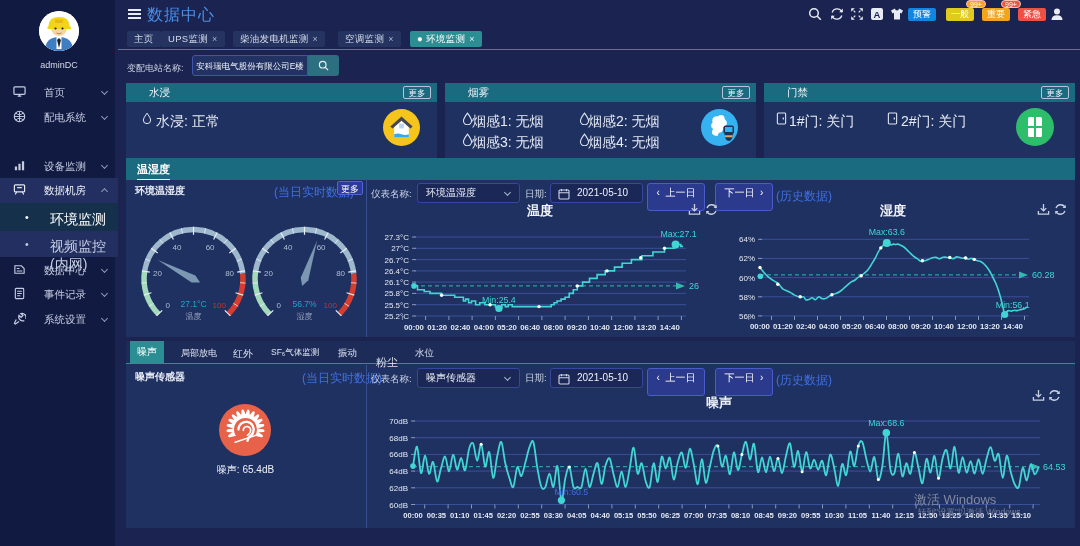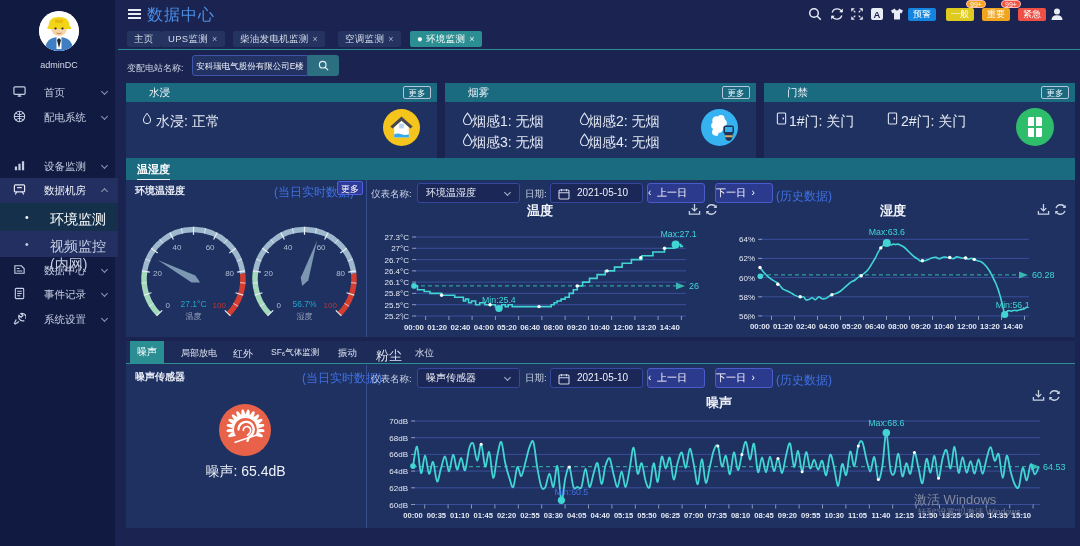--- a/index.html
+++ b/index.html
@@ -63,22 +63,22 @@
 .shd b { position:absolute; left:11px; top:4px; font-size:11px; color:#fff; font-weight:bold;
   padding-bottom:2px; border-bottom:1.5px solid #e8eef5; }
 .divline { position:absolute; left:239.5px; width:1px; background:#3a4f8e; }
 .ptitle { position:absolute; left:9px; color:#e8ecf6; font-size:10px; font-weight:bold; }
 .blue { color:#3f6fe0; font-size:12px; position:absolute; }
 .more2 { position:absolute; width:26px; height:14px; line-height:14px; text-align:center;
   color:#fff; font-size:9px; background:#2d3a9a; border:1px solid #5063d8; border-radius:2px; }
 .clb { position:absolute; color:#ccd3e6; font-size:9.5px; }
 .cbox { position:absolute; height:20px; background:#1b2757; border:1px solid #3647a0;
   border-radius:3px; color:#eef1f8; font-size:10px; line-height:18px; white-space:nowrap; }
-.nbtn { position:absolute; width:58px; height:20px; background:#2c3a8e; border:1px solid #4a5cc8;
-  border-radius:3px; color:#fff; font-size:10px; line-height:18px; }
+.nbtn { position:absolute; width:58px; height:28px; background:#2c3a8e; border:1px solid #4a5cc8;
+  border-radius:3px; color:#fff; font-size:10px; text-align:center; line-height:18px; }
 .ctitle { position:absolute; color:#f0f3fa; font-size:13px; font-weight:bold; }
 svg text { font-family:"Liberation Sans",sans-serif; }
 #wm1 { position:absolute; left:914px; top:491px; color:#8d93a8; font-size:13px; opacity:.9; }
 #wm2 { position:absolute; left:918px; top:507px; color:#8d93a8; font-size:8.5px; opacity:.8; }
 </style>
 </head>
 <body>
 <div id="app">
 
   <div id="side">
@@ -534,36 +534,36 @@
       <text x="1012.7" y="307.5" text-anchor="middle" font-size="8.8" fill="#41d6d4">Min:56.1</text>
     </svg>
 
   <div class="sect" style="top:341px;height:187px">
     <div style="position:absolute;left:0;top:0;right:0;height:22.5px;background:#1d2b58;border-bottom:1.5px solid #2a8e92">
       <div style="position:absolute;left:4px;top:0;width:34px;height:22.5px;background:#2a8e92;color:#fff;font-size:10px;text-align:center;line-height:22px">噪声</div>
       <span style="position:absolute;left:55px;top:6px;color:#dfe4f0;font-size:9px">局部放电</span>
       <span style="position:absolute;left:107px;top:6px;color:#dfe4f0;font-size:10px">红外</span>
       <span style="position:absolute;left:145px;top:6px;color:#dfe4f0;font-size:8.5px">SF₆气体监测</span>
       <span style="position:absolute;left:212px;top:6px;color:#dfe4f0;font-size:9.5px">振动</span>
-      <span style="position:absolute;left:250px;top:6px;color:#dfe4f0;font-size:13px">粉尘</span>
+      <span style="position:absolute;left:250px;top:14px;color:#dfe4f0;font-size:11px">粉尘</span>
       <span style="position:absolute;left:289px;top:6px;color:#dfe4f0;font-size:9.5px">水位</span>
     </div>
     <div class="divline" style="top:24px;height:163px"></div>
     <div class="ptitle" style="top:29px">噪声传感器</div>
     <span class="blue" style="left:176px;top:29px">(当日实时数据)</span>
     <div class="bigic" style="left:93px;top:63px;width:52px;height:52px;background:#e8624a">
       <svg width="52" height="52" viewBox="0 0 52 52">
           <path d="M17.0 30.4 L10.4 32.0 L15.8 28.0 M15.6 27.3 L8.8 26.8 L15.3 24.6 M15.3 23.8 L9.0 21.3 L15.8 21.2 M16.0 20.5 L10.8 16.1 L17.3 18.1 M17.8 17.5 L14.1 11.7 L19.7 15.6 M20.3 15.2 L18.5 8.6 L22.8 13.9 M23.4 13.7 L23.8 6.9 L26.1 13.3 M26.9 13.3 L29.2 6.9 L29.6 13.7 M30.2 13.9 L34.5 8.6 L32.7 15.2 M33.3 15.6 L38.9 11.7 L35.2 17.5 M35.7 18.1 L42.2 16.1 L37.0 20.5 M37.2 21.2 L44.0 21.3 L37.7 23.8 M37.7 24.6 L44.2 26.8 L37.4 27.3 M37.2 28.0 L42.6 32.0 L36.0 30.4 " fill="none" stroke="#fff" stroke-width="2.6" stroke-linejoin="round"></path>
           <path d="M16.3 29.2 A11.2 11.2 0 1 1 36.7 29.2" fill="none" stroke="#fff" stroke-width="2.6"></path>
           <circle cx="26.5" cy="25.5" r="11.5" fill="#e8624a"></circle>
           <path d="M19.5 25.5 a7.6 7.6 0 1 1 14.8 2.4 q-.9 3.4 -4.6 5.6 l-1.2 3.4" fill="none" stroke="#fff" stroke-width="2.3" stroke-linecap="round"></path>
           <path d="M24.3 26.3 a3.7 3.7 0 1 1 7.2 1.1 q-.5 2.2 -3 3.8" fill="none" stroke="#fff" stroke-width="1.7" stroke-linecap="round"></path>
           <path d="M15.5 38.5 L39 30.5" stroke="#fff" stroke-width="1.5"></path>
     </svg></div>
-    <div style="position:absolute;left:0;top:122px;width:239px;text-align:center;color:#eef1f8;font-size:14px">噪声: 65.4dB</div>
+    <div style="position:absolute;left:0;top:122px;width:239px;text-align:center;color:#eef1f8;font-size:10px">噪声: 65.4dB</div>
     <span class="clb" style="left:245px;top:32px">仪表名称:</span>
     <div class="cbox" style="left:291px;top:27px;width:103px;padding-left:8px">噪声传感器<i style="position:absolute;right:9px;top:6px;width:5px;height:5px;border-right:1.3px solid #aab3cc;border-bottom:1.3px solid #aab3cc;transform:rotate(45deg)"></i></div>
     <span class="clb" style="left:399px;top:31px">日期:</span>
     <div class="cbox" style="left:424px;top:27px;width:93px;padding-left:26px">2021-05-10
       <svg class="abs" style="left:7px;top:3.5px" width="12" height="12" viewBox="0 0 12 12">
           <rect x="1" y="2" width="10" height="9" rx="1" fill="none" stroke="#cfd6e8" stroke-width="1.1"></rect>
           <path d="M1 4.8 h10 M3.5 1 v2.2 M8.5 1 v2.2" stroke="#cfd6e8" stroke-width="1.1"></path>
         </svg>
     </div>
     <div class="nbtn" style="left:521px;top:27px">‹&nbsp; 上一日</div>

